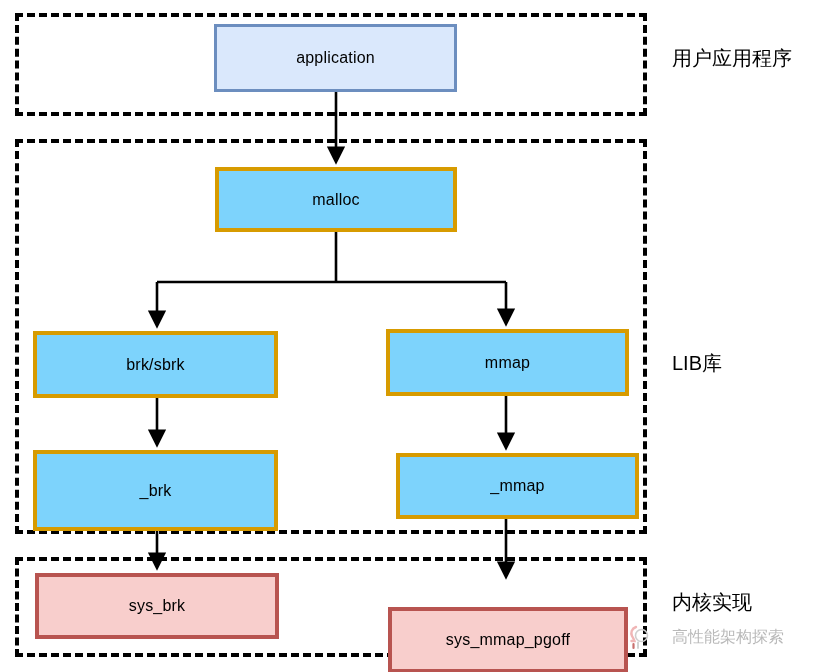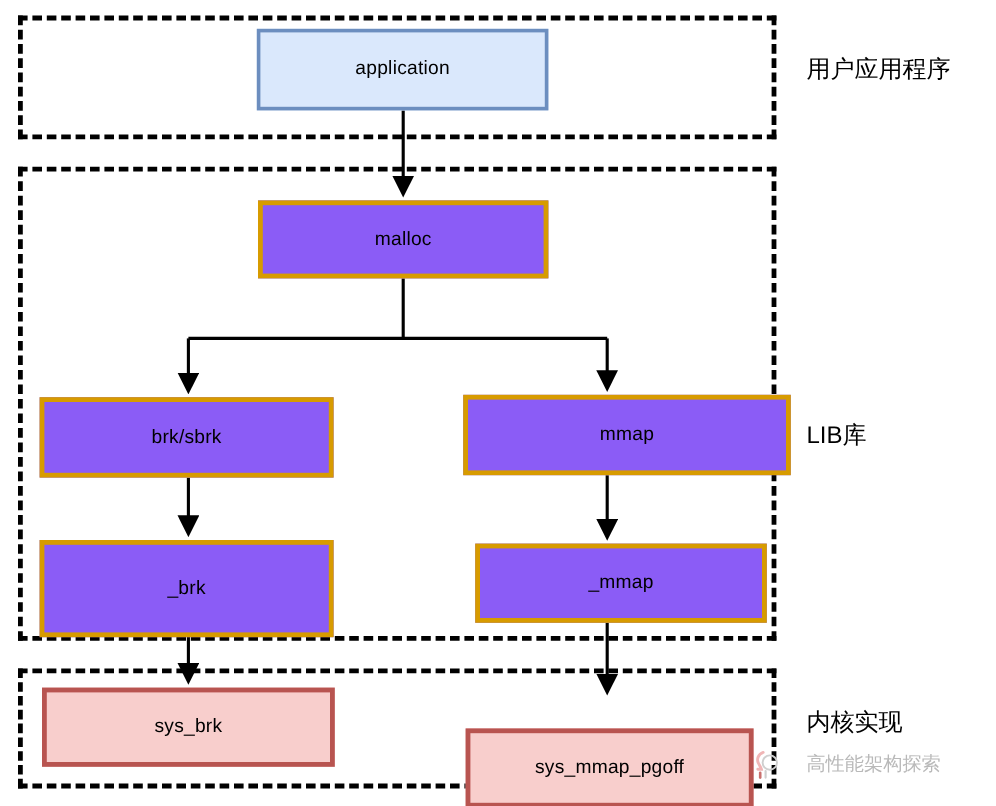--- a/index.html
+++ b/index.html
@@ -46,27 +46,27 @@
     position: absolute;
     box-sizing: border-box;
     display: flex;
     align-items: center;
     justify-content: center;
     font-size: 16px;
     color: #000000;
     letter-spacing: 0.2px;
   }
   .node.blue   { background: #dae8fc; border: 3px solid #6c8ebf; }
-  .node.orange { background: #8b5cf6; border: 4px solid #d79b00; }
+  .node.orange { background: #7dd3fc; border: 4px solid #d79b00; }
   .node.red    { background: #f8cecc; border: 4px solid #b85450; }
 
   #node-application     { left: 214px; top: 24px;  width: 243px; height: 68px; }
   #node-malloc          { left: 215px; top: 167px; width: 242px; height: 65px; }
   #node-brk-sbrk        { left: 33px;  top: 331px; width: 245px; height: 67px; }
-  #node-mmap            { left: 386px; top: 329px; width: 273px; height: 67px; }
+  #node-mmap            { left: 386px; top: 329px; width: 243px; height: 67px; }
   #node-_brk            { left: 33px;  top: 450px; width: 245px; height: 81px; }
   #node-_mmap           { left: 396px; top: 453px; width: 243px; height: 66px; }
   #node-sys_brk         { left: 35px;  top: 573px; width: 244px; height: 66px; }
   #node-sys_mmap_pgoff  { left: 388px; top: 607px; width: 240px; height: 66px; }
 
   
   #connectors {
     position: absolute;
     left: 0; top: 0;
     width: 830px; height: 672px;

